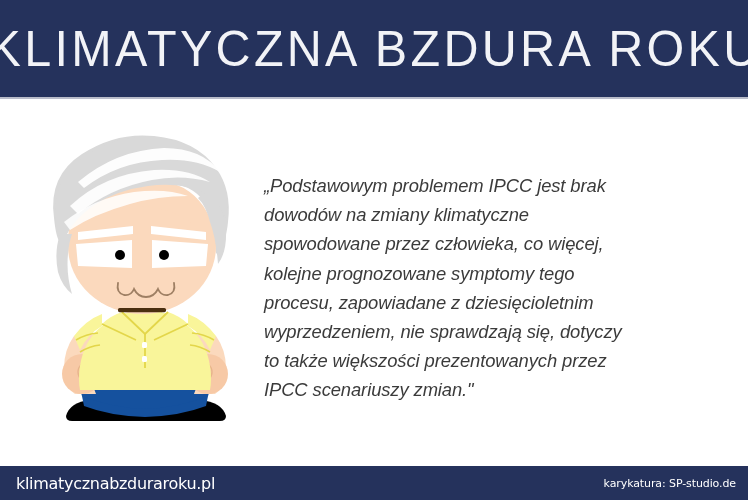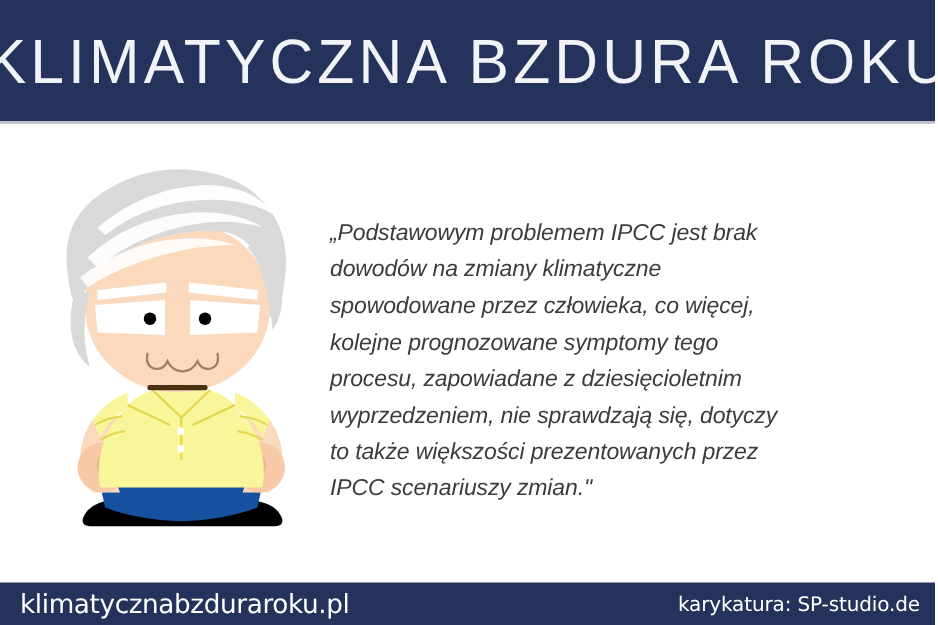--- a/index.html
+++ b/index.html
@@ -70,34 +70,34 @@
   }
   .footer-site {
     position: absolute;
     left: 16px;
     top: 0;
     height: 34px;
     display: flex;
     align-items: center;
     color: #ffffff;
     font-family: "DejaVu Sans", sans-serif;
-    font-size: 21px;
+    font-size: 16px;
     font-weight: 400;
     letter-spacing: -0.3px;
   }
   .footer-credit {
     position: absolute;
     right: 14px;
     top: 0;
     height: 34px;
     display: flex;
     align-items: center;
     color: #ffffff;
     font-family: "DejaVu Sans", sans-serif;
-    font-size: 16px;
+    font-size: 11px;
     font-weight: 400;
     letter-spacing: -0.1px;
   }
 
   
   .quote-text {
     position: absolute;
     left: 264px;
     top: 138px;
     width: 450px;

